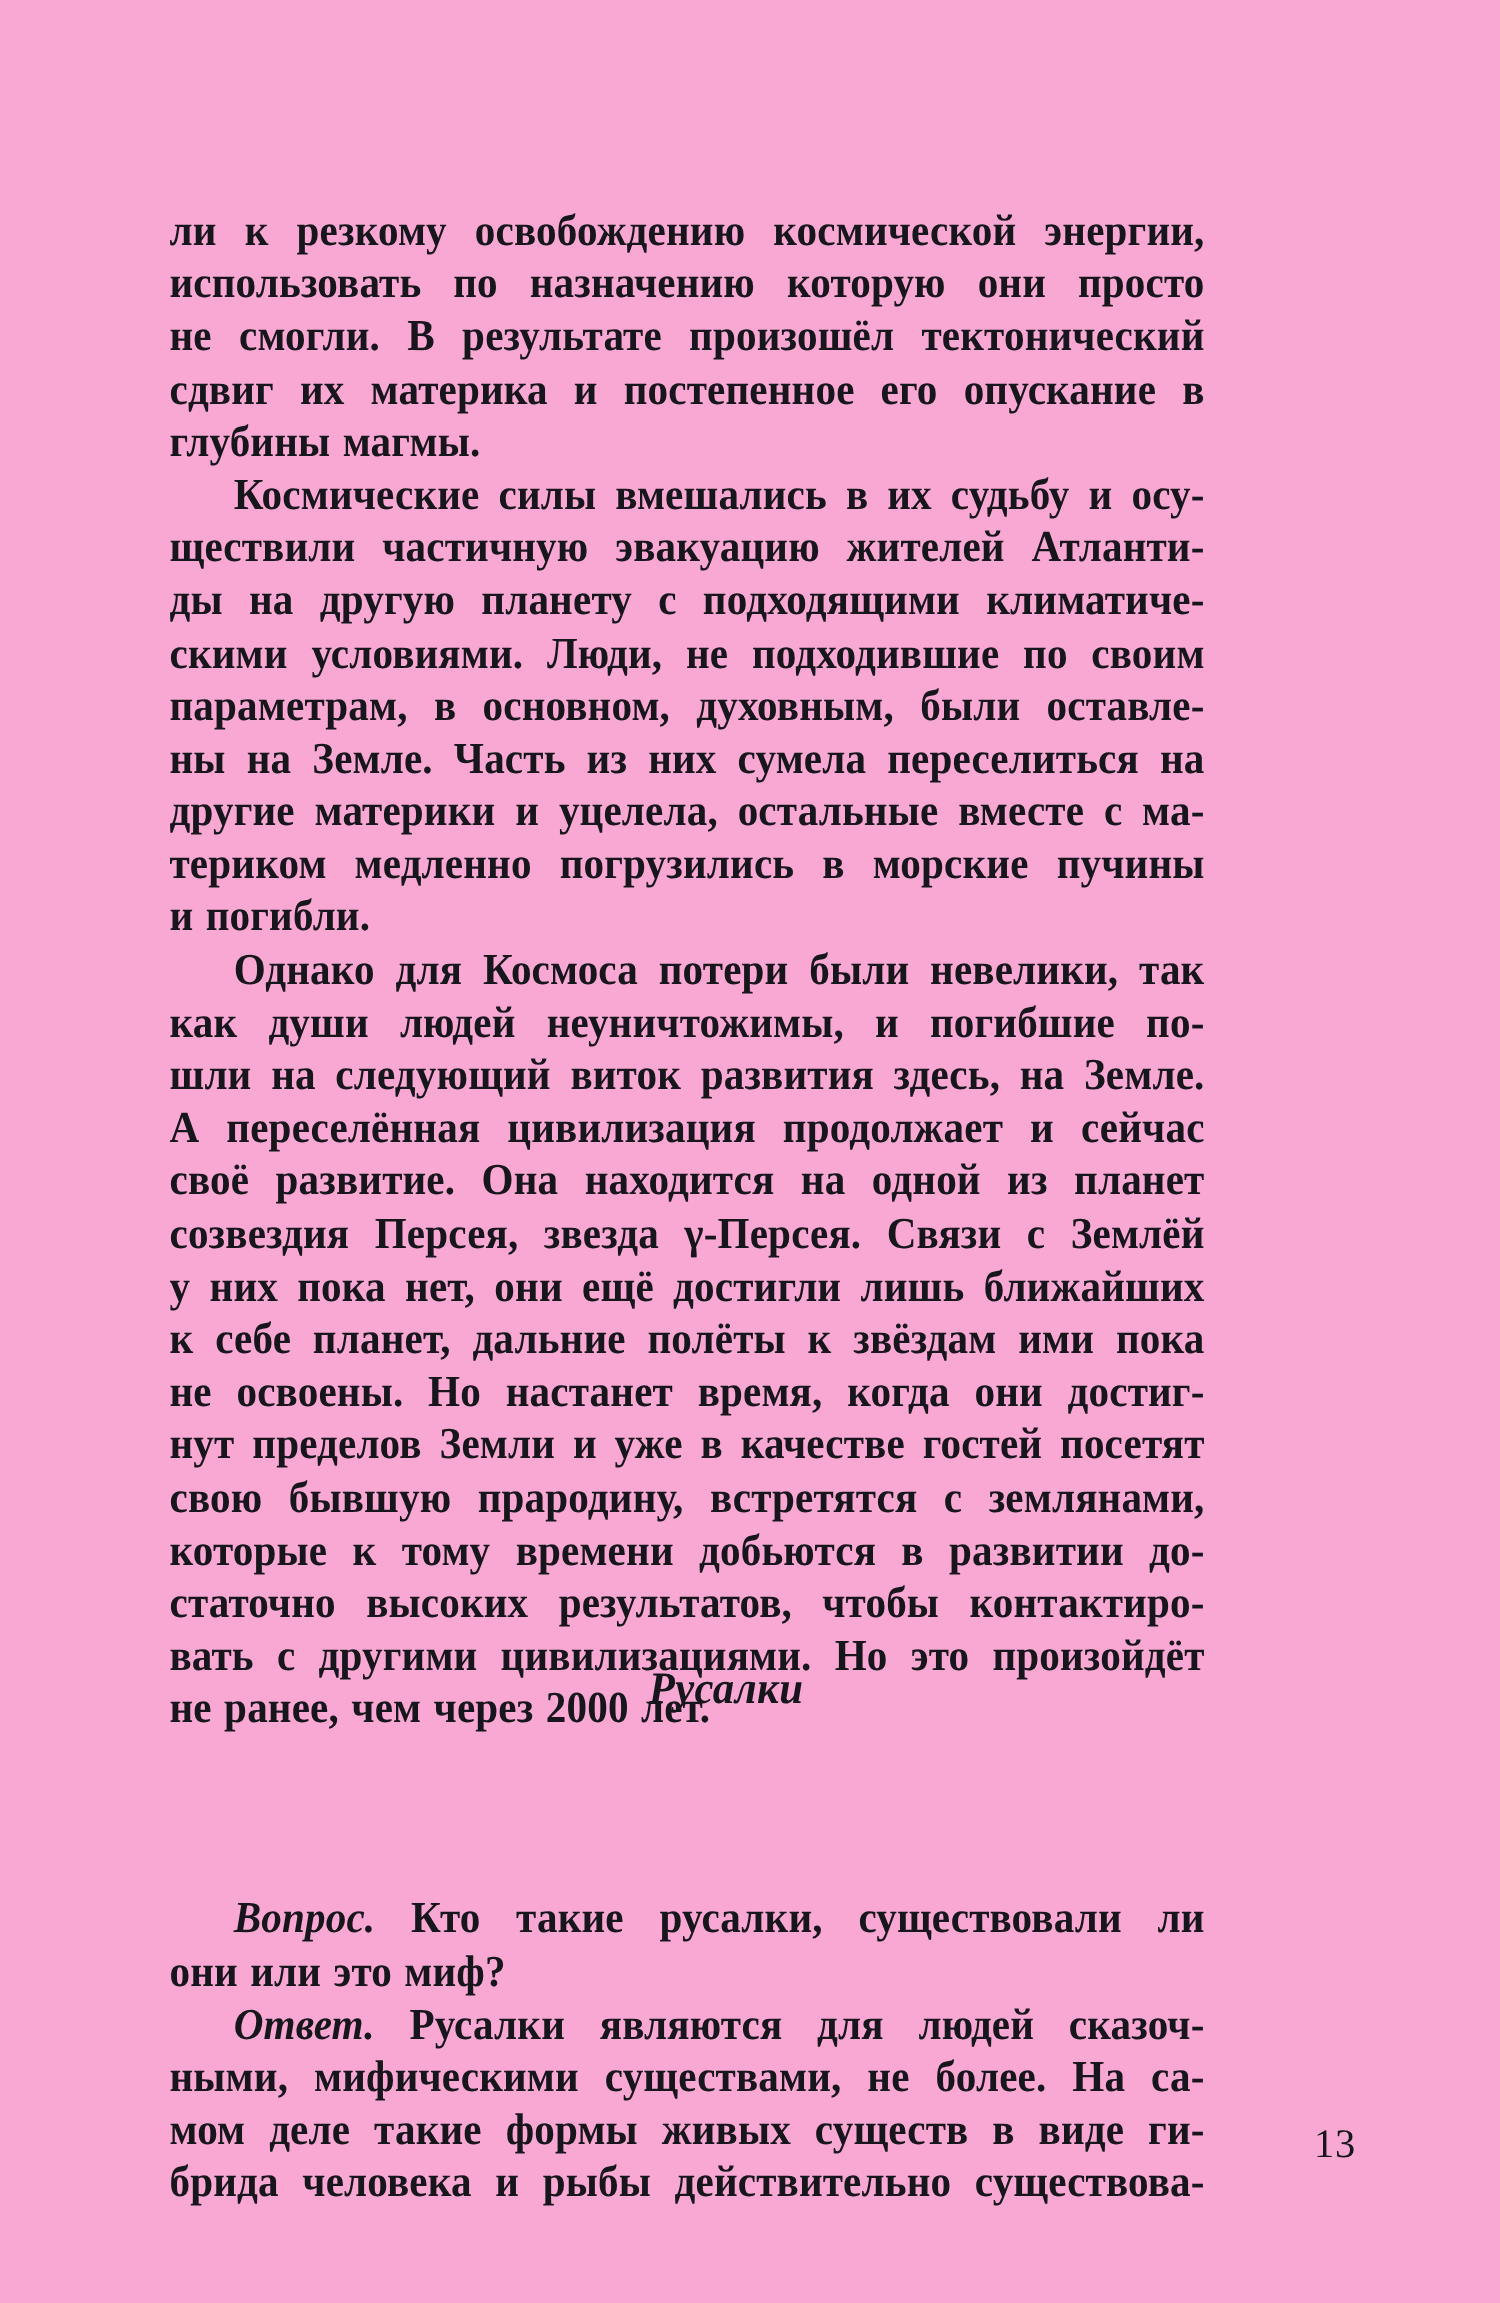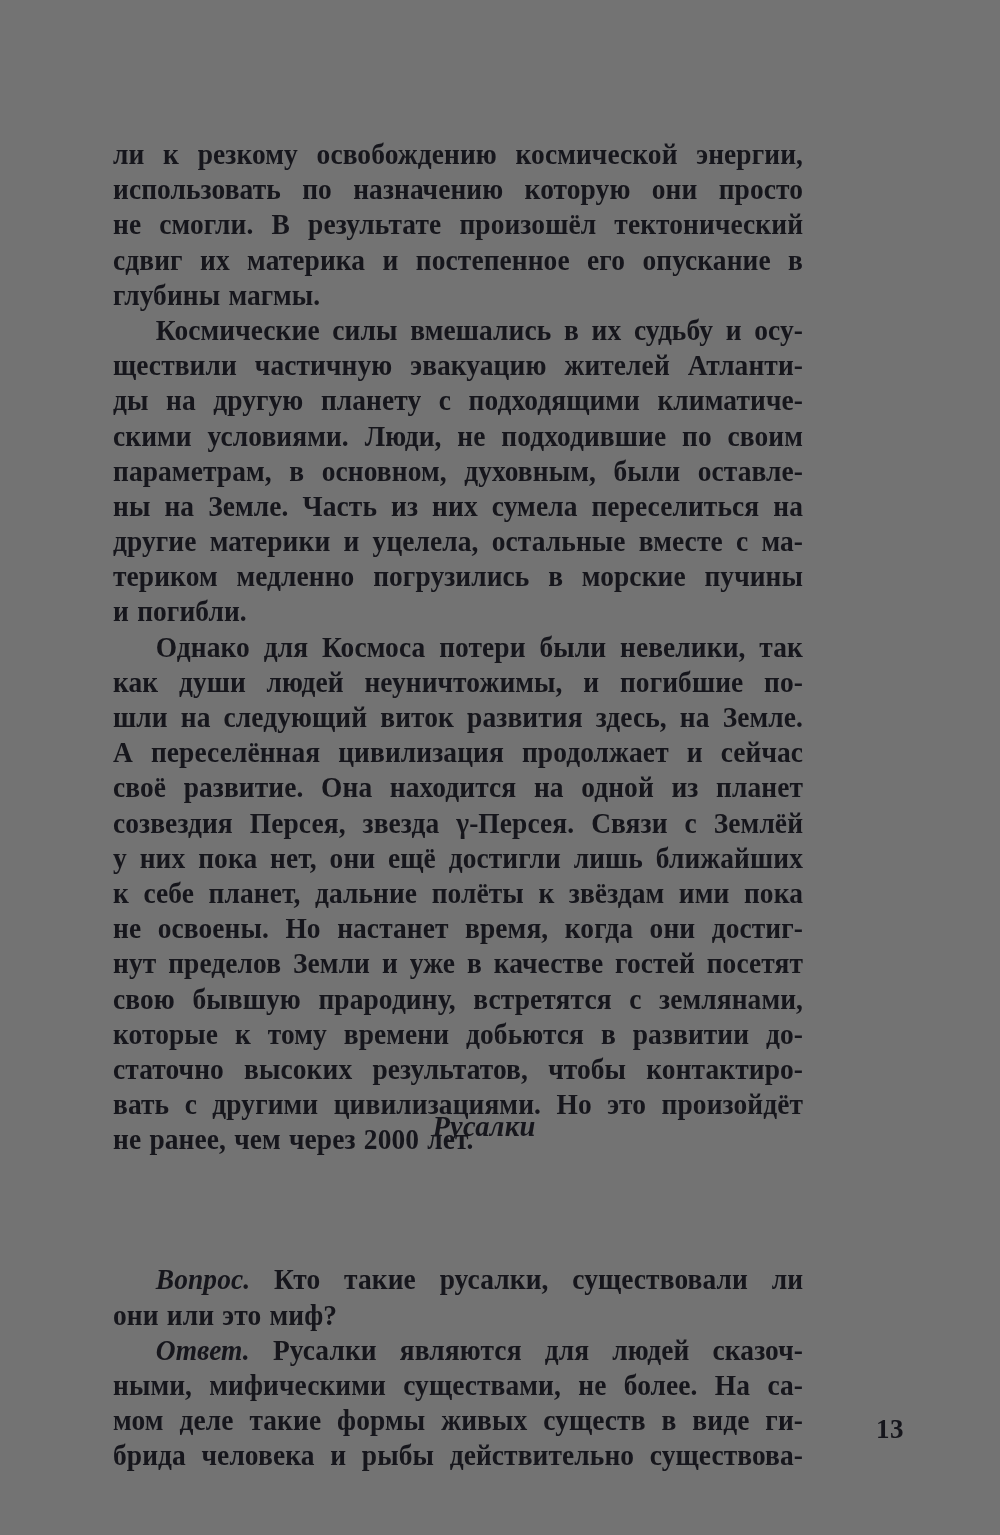--- a/index.html
+++ b/index.html
@@ -6,21 +6,21 @@
   html, body {
     margin: 0;
     padding: 0;
     background: #ffffff;
   }
   .page {
     position: relative;
     width: 1000px;
     height: 1535px;
     margin: 0 auto;
-    background: #737373;
+    background: #f9a8d4;
     overflow: hidden;
     font-family: "Liberation Serif", "DejaVu Serif", serif;
     color: #16161c;
   }
   .text-block {
     position: absolute;
     left: 113px;
     top: 137px;
     width: 742px;
   }
@@ -73,21 +73,21 @@
     letter-spacing: 0.3px;
     transform: scaleX(0.95);
     transform-origin: center center;
   }
   .folio {
     position: absolute;
     right: 96px;
     top: 1413px;
     font-size: 27px;
     line-height: 32px;
-    font-weight: 700;
+    font-weight: 400;
     letter-spacing: 0.5px;
   }
 </style>
 </head>
 <body>
 
 <div class="page">
 
   <div class="text-block">
     <div id="body-flow">

